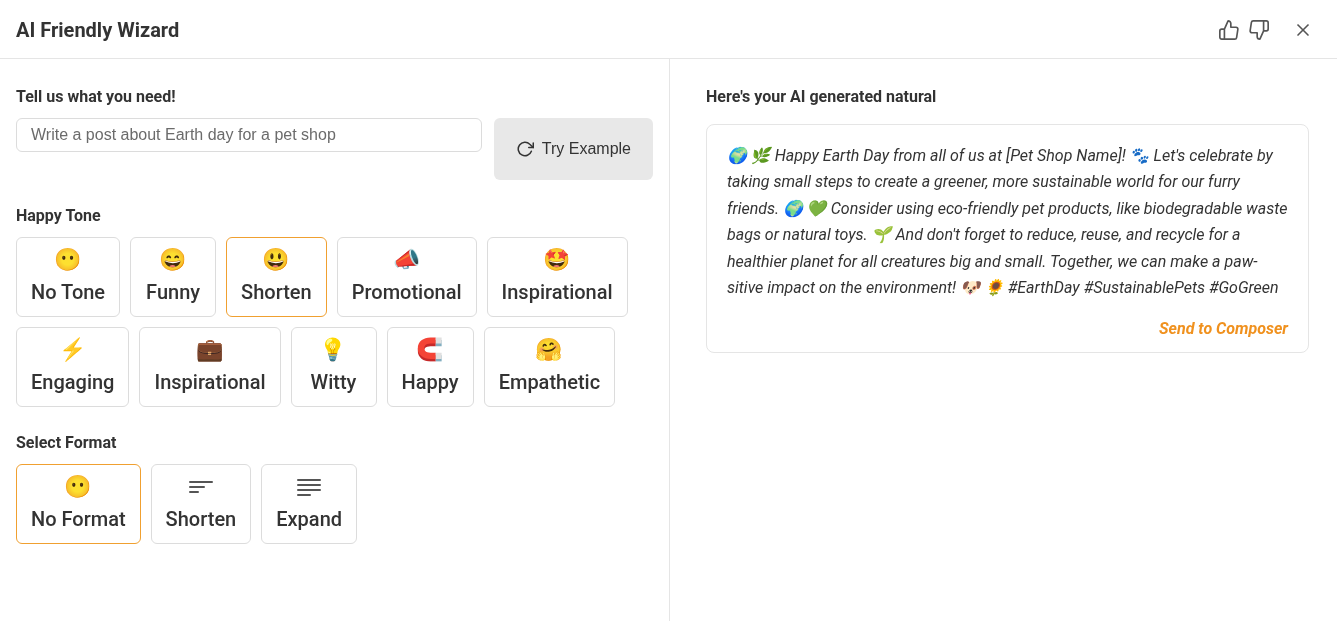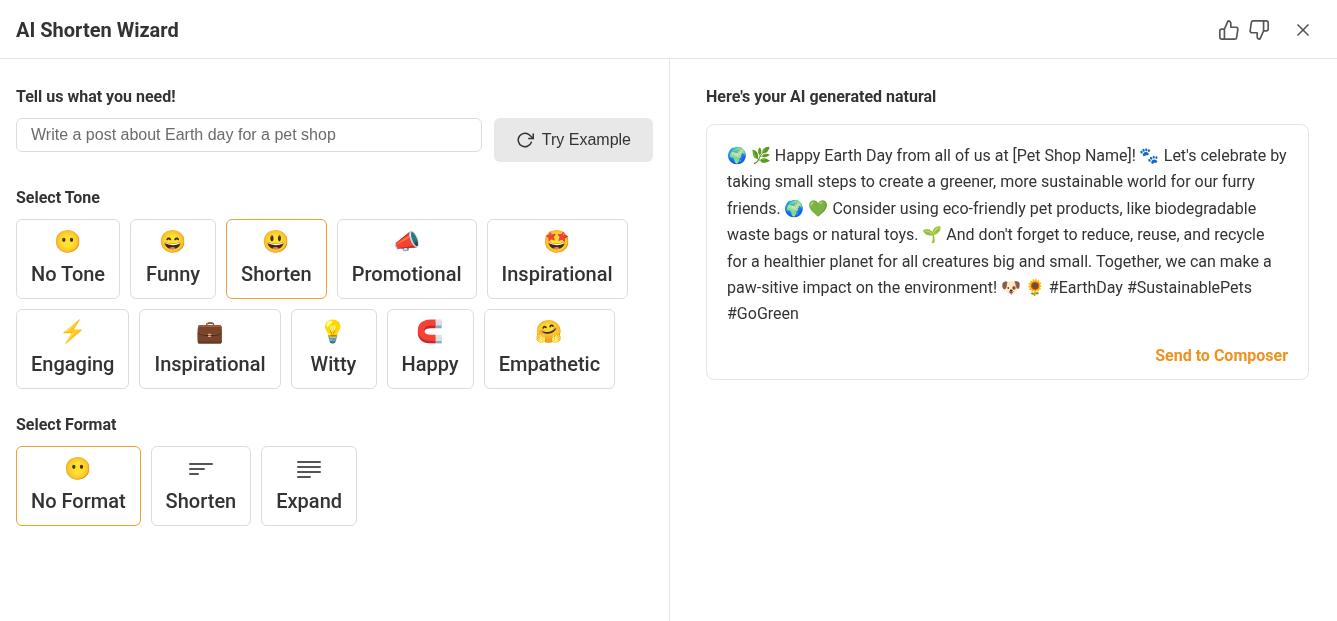--- a/index.html
+++ b/index.html
@@ -73,21 +73,21 @@
       height: 34px;
       border: 1px solid #dcdcdc;
       border-radius: 6px;
       padding: 0 14px;
       font-size: 16px;
       color: #6b6b6b;
       background: #ffffff;
       outline: none;
     }
     .try-example-btn {
-      height: 44px;
+      height: 62px;
       padding: 0 22px;
       background: #e8e8e8;
       border: none;
       border-radius: 6px;
       font-size: 16px;
       font-weight: 500;
       color: #333333;
       cursor: pointer;
       display: flex;
       align-items: center;
@@ -133,20 +133,21 @@
       font-size: 16px;
       font-weight: 700;
       color: #333333;
       margin-bottom: 18px;
     }
     .output-card {
       border: 1px solid #e5e5e5;
       border-radius: 8px;
       background: #ffffff;
       padding: 18px 20px 14px 20px;
+      font-style: italic;
     }
     .output-text {
       font-size: 16px;
       line-height: 1.65;
       color: #333333;
     }
     .send-row {
       display: flex;
       justify-content: flex-end;
       margin-top: 18px;
@@ -173,21 +174,21 @@
     .shorten-icon span:nth-child(1){width:24px;}
     .shorten-icon span:nth-child(2){width:16px;}
     .shorten-icon span:nth-child(3){width:10px;}
     .expand-icon span{width:24px;}
     .expand-icon span:nth-child(4){width:14px;}
   </style>
 </head>
 <body>
 
 <div class="header">
-  <div class="header-title">AI Shorten Wizard</div>
+  <div class="header-title">AI Friendly Wizard</div>
   <div class="header-actions">
     <div class="icon-btn">
       <svg width="22" height="22" viewBox="0 0 24 24" fill="none" stroke="currentColor" stroke-width="1.8" stroke-linecap="round" stroke-linejoin="round">
           <path d="M14 9V5a3 3 0 0 0-3-3l-4 9v11h11.28a2 2 0 0 0 2-1.7l1.38-9a2 2 0 0 0-2-2.3zM7 22H4a2 2 0 0 1-2-2v-7a2 2 0 0 1 2-2h3"></path>
         </svg>
     </div>
     <div class="icon-btn">
       <svg width="22" height="22" viewBox="0 0 24 24" fill="none" stroke="currentColor" stroke-width="1.8" stroke-linecap="round" stroke-linejoin="round">
           <path d="M10 15v4a3 3 0 0 0 3 3l4-9V2H5.72a2 2 0 0 0-2 1.7l-1.38 9a2 2 0 0 0 2 2.3zM17 2h3a2 2 0 0 1 2 2v7a2 2 0 0 1-2 2h-3"></path>
         </svg>
@@ -208,21 +209,21 @@
       <input class="prompt-input" type="text" value="Write a post about Earth day for a pet shop" style="">
       <button class="try-example-btn">
         <svg width="18" height="18" viewBox="0 0 24 24" fill="none" stroke="currentColor" stroke-width="2" stroke-linecap="round">
             <polyline points="23 4 23 10 17 10"></polyline>
             <path d="M20.49 15a9 9 0 1 1-2.12-9.36L23 10"></path>
           </svg>
         <span>Try Example</span>
       </button>
     </div>
 
-    <div class="section-label">Select Tone</div>
+    <div class="section-label">Happy Tone</div>
     <div class="tiles" id="tone-tiles">
         <div class="tile">
           <div class="tile-emoji">😶</div>
           <div class="tile-label">No Tone</div>
         </div>
         <div class="tile">
           <div class="tile-emoji">😄</div>
           <div class="tile-label">Funny</div>
         </div>
         <div class="tile selected">

